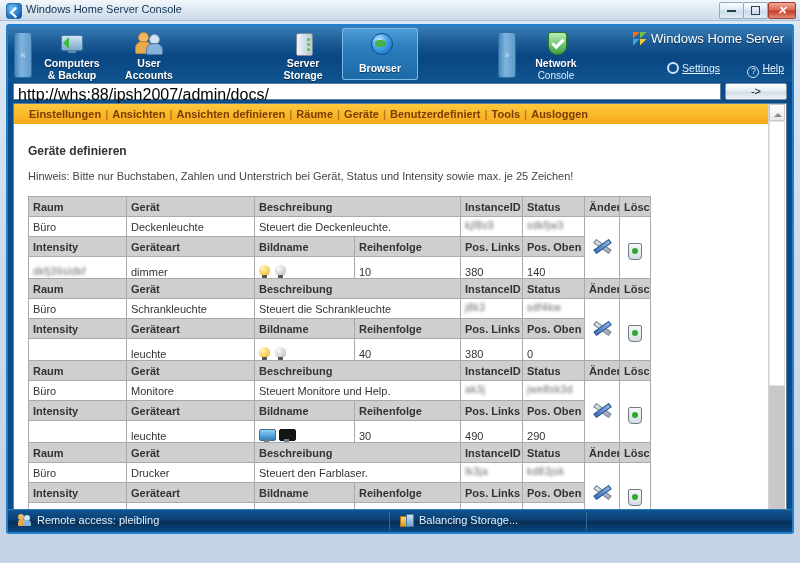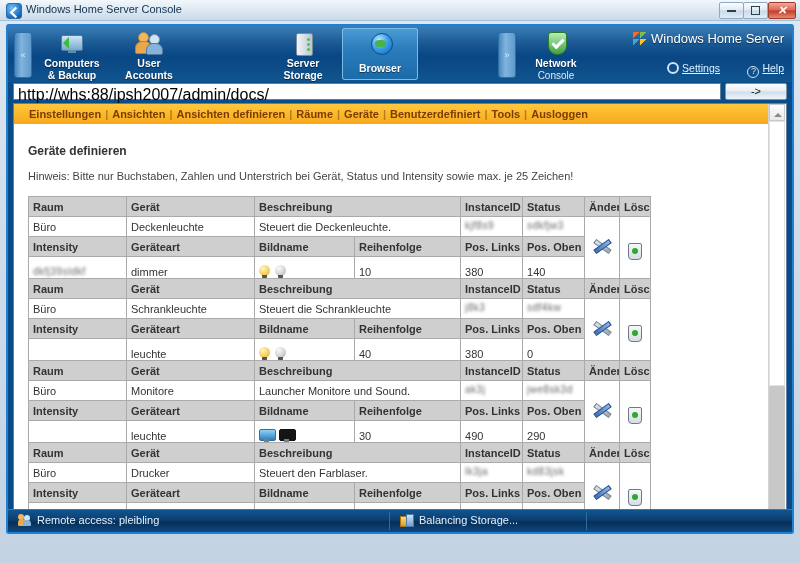--- a/index.html
+++ b/index.html
@@ -444,21 +444,21 @@
             <td class="hd">Gerät</td>
             <td class="hd" colspan="2">Beschreibung</td>
             <td class="hd">InstanceID</td>
             <td class="hd">Status</td>
             <td class="hd">Ändern</td>
             <td class="hd">Löschen</td>
           </tr>
           <tr>
             <td>Büro</td>
             <td>Monitore</td>
-            <td colspan="2">Launcher Monitore und Sound.</td>
+            <td colspan="2">Steuert Monitore und Help.</td>
             <td><span class="blurred">ak3j</span></td>
             <td><span class="blurred">jwe8sk3d</span></td>
             <td class="act" rowspan="3"><span class="ic-tools"><b class="w1"></b><b class="w2"></b></span></td>
             <td class="act" rowspan="3"><span class="ic-bin"></span></td>
           </tr>
           <tr>
             <td class="hd">Intensity</td>
             <td class="hd">Geräteart</td>
             <td class="hd">Bildname</td>
             <td class="hd">Reihenfolge</td>

